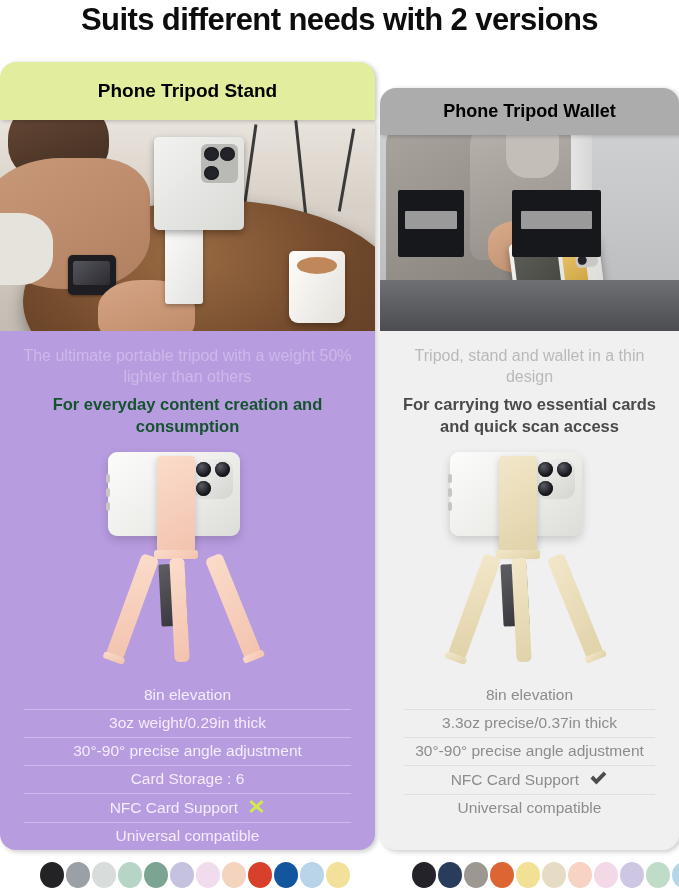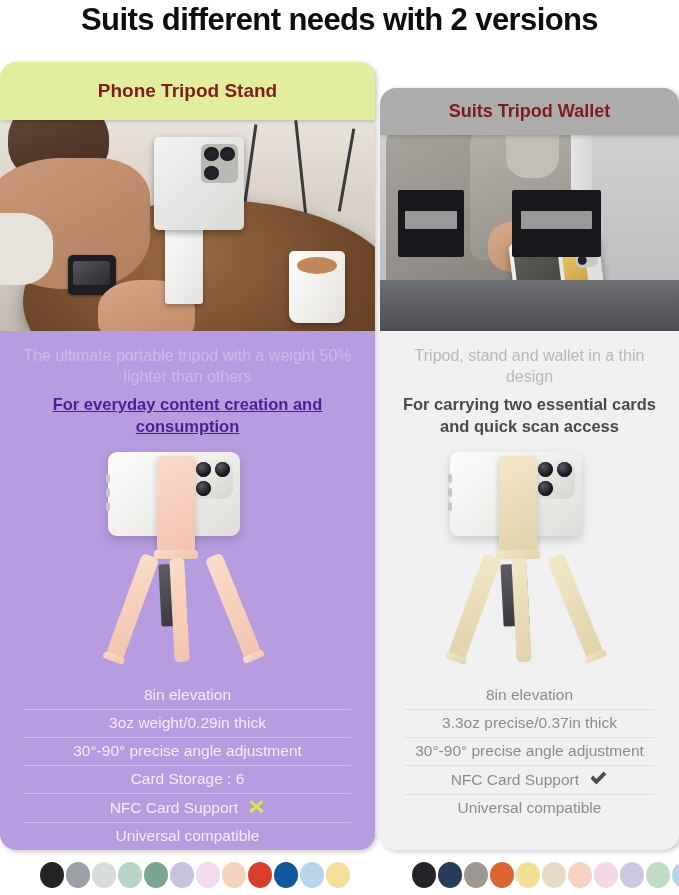--- a/index.html
+++ b/index.html
@@ -43,21 +43,21 @@
   
   .tab {
     position: absolute;
     left: 0;
     width: 100%;
     border-radius: 16px 16px 0 0;
     display: flex;
     align-items: center;
     justify-content: center;
     font-weight: bold;
-    color: #7f1d1d;
+    color: #000000;
     box-shadow: 2px 1px 4px rgba(0,0,0,0.22);
     z-index: 3;
   }
   .tab-left  { top: 0px;  height: 58px; background: #e2ee9d; font-size: 19px; }
   .tab-right { top: 26px; height: 47px; background: #acacac; font-size: 18px; }
 
   
   .card {
     position: absolute;
     left: 0;
@@ -158,21 +158,21 @@
     font-size: 16px;
     line-height: 1.32;
     margin-bottom: 7px;
   }
   .copy-main {
     font-size: 16.5px;
     line-height: 1.32;
     font-weight: bold;
   }
   .col-left  .copy-sub  { color: #cdb9e9; }
-  .col-left  .copy-main { color: #4c1d95; text-decoration: underline; }
+  .col-left  .copy-main { color: #14532d; }
   .col-right .copy-sub  { color: #b9b9b9; }
   .col-right .copy-main { color: #4a4a4a; }
 
   
   .render {
     position: relative;
     height: 243px;
     width: 100%;
   }
   .render-inner {
@@ -373,21 +373,21 @@
           <span>Universal compatible</span>
         </div>
       </div>
 
     </div>
   </div>
 
   <div class="col col-right">
 
     <div class="tab tab-right" style="background: rgb(172, 172, 172);">
-      <span>Suits Tripod Wallet</span>
+      <span>Phone Tripod Wallet</span>
     </div>
 
     <div class="card card-right" style="background: rgb(240, 240, 240);">
 
       <div class="photo photo-right">
         <div class="ph2-bg"></div>
         <div class="ph2-pillar"></div>
         <div class="ph2-shirt"></div>
         <div class="ph2-shirt2"></div>
         <div class="ph2-collar"></div>

